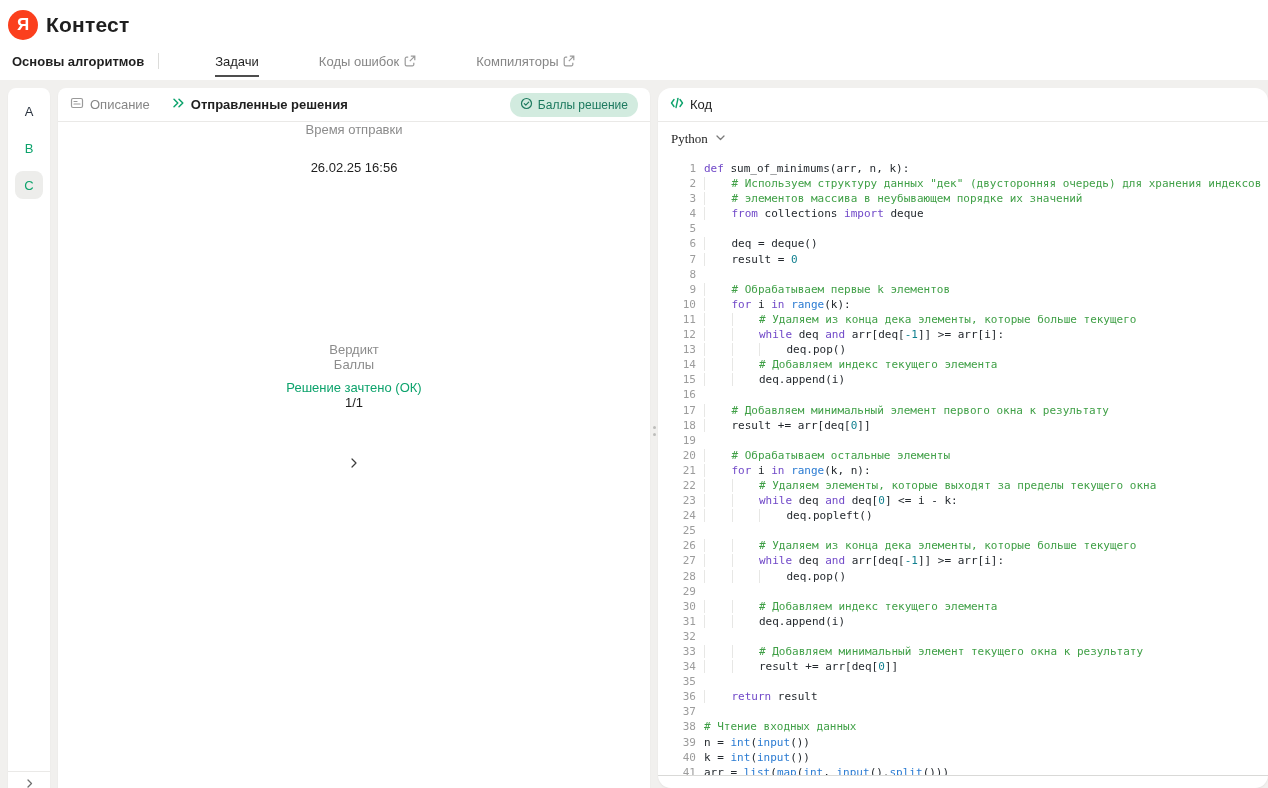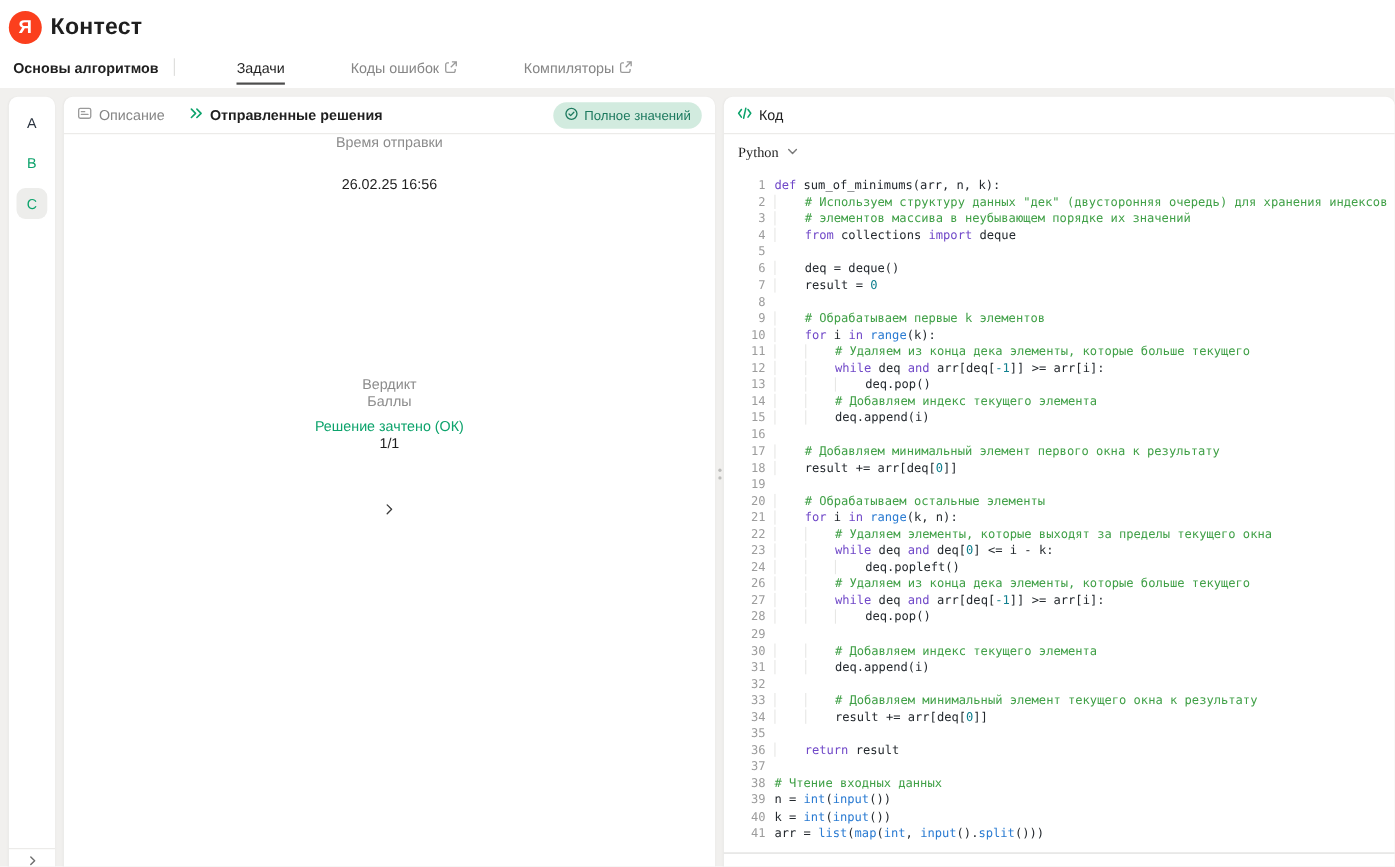--- a/index.html
+++ b/index.html
@@ -53,21 +53,21 @@
   .col-score { flex:0 0 62px; }
   .col-chev { flex:0 0 20px; display:flex; justify-content:flex-end; }
   .verdict-ok { color:var(--green); }
 
   
   .drag-handle { position:absolute; left:650px; top:340px; width:8px; height:22px;
                  display:flex; flex-direction:column; align-items:center; justify-content:center; gap:4px; cursor:col-resize; }
   .drag-handle i { width:3px; height:3px; border-radius:50%; background:#bdbdbb; }
 
   
-  .right { left:658px; right:0; }
+  .right { left:658px; right:0;border-radius:13px; }
   .lang-row { height:34px; display:flex; align-items:center; gap:7px; padding:0 13px; font-size:13px; cursor:pointer;font-family:Liberation Serif, serif; }
   .code-area { position:absolute; left:0; right:0; top:68px; bottom:12px; overflow:hidden;
                font-family:"DejaVu Sans Mono", monospace; font-size:11px;
                border-bottom:1px solid #d9d9d7; padding-left:18px; padding-top:5px; }
   .code-row { display:flex; height:15.1px; line-height:15.1px; white-space:pre; }
   .ln { flex:0 0 28px; text-align:right; padding-right:8px; color:var(--line-number); user-select:none; }
   .lc { flex:1; color:#24292e; }
   .ig { border-left:1px solid #e7e7e5; }
   .tk { color:var(--keyword);text-align:center; }
   .tb { color:var(--builtin); }
@@ -151,21 +151,21 @@
         <span>Отправленные решения</span>
       </span>
       <span class="spacer"></span>
       <span class="badge">
         <span>
           <svg width="13" height="13" viewBox="0 0 13 13" fill="none" stroke="#1d7a5f" stroke-width="1.2" stroke-linecap="round" stroke-linejoin="round">
             <circle cx="6.5" cy="6.5" r="5"></circle>
               <path d="M4.3 6.6l1.5 1.5 2.9-3"></path>
           </svg>
         </span>
-        <span>Полное значений</span>
+        <span>Баллы решение</span>
       </span>
     </div>
 
     <div class="table-header">
       <span class="col-time">Время отправки</span>
       <span class="col-verdict">Вердикт</span>
       <span class="col-score">Баллы</span>
       <span class="col-chev"></span>
     </div>
 
@@ -225,20 +225,21 @@
         <div class="code-row"><span class="ln">15</span><span class="lc"><span class="ig">    </span><span class="ig">    </span>deq.append(i)</span></div>
         <div class="code-row"><span class="ln">16</span><span class="lc"></span></div>
         <div class="code-row"><span class="ln">17</span><span class="lc"><span class="ig">    </span><span class="tc"># Добавляем минимальный элемент первого окна к результату</span></span></div>
         <div class="code-row"><span class="ln">18</span><span class="lc"><span class="ig">    </span>result += arr[deq[<span class="tn">0</span>]]</span></div>
         <div class="code-row"><span class="ln">19</span><span class="lc"></span></div>
         <div class="code-row"><span class="ln">20</span><span class="lc"><span class="ig">    </span><span class="tc"># Обрабатываем остальные элементы</span></span></div>
         <div class="code-row"><span class="ln">21</span><span class="lc"><span class="ig">    </span><span class="tk">for</span> i <span class="tk">in</span> <span class="tb">range</span>(k, n):</span></div>
         <div class="code-row"><span class="ln">22</span><span class="lc"><span class="ig">    </span><span class="ig">    </span><span class="tc"># Удаляем элементы, которые выходят за пределы текущего окна</span></span></div>
         <div class="code-row"><span class="ln">23</span><span class="lc"><span class="ig">    </span><span class="ig">    </span><span class="tk">while</span> deq <span class="tk">and</span> deq[<span class="tn">0</span>] &lt;= i - k:</span></div>
         <div class="code-row"><span class="ln">24</span><span class="lc"><span class="ig">    </span><span class="ig">    </span><span class="ig">    </span>deq.popleft()</span></div>
+        <div class="code-row"><span class="ln">25</span><span class="lc"></span></div>
         <div class="code-row"><span class="ln">26</span><span class="lc"><span class="ig">    </span><span class="ig">    </span><span class="tc"># Удаляем из конца дека элементы, которые больше текущего</span></span></div>
         <div class="code-row"><span class="ln">27</span><span class="lc"><span class="ig">    </span><span class="ig">    </span><span class="tk">while</span> deq <span class="tk">and</span> arr[deq[<span class="tn">-1</span>]] &gt;= arr[i]:</span></div>
         <div class="code-row"><span class="ln">28</span><span class="lc"><span class="ig">    </span><span class="ig">    </span><span class="ig">    </span>deq.pop()</span></div>
         <div class="code-row"><span class="ln">29</span><span class="lc"></span></div>
         <div class="code-row"><span class="ln">30</span><span class="lc"><span class="ig">    </span><span class="ig">    </span><span class="tc"># Добавляем индекс текущего элемента</span></span></div>
         <div class="code-row"><span class="ln">31</span><span class="lc"><span class="ig">    </span><span class="ig">    </span>deq.append(i)</span></div>
         <div class="code-row"><span class="ln">32</span><span class="lc"></span></div>
         <div class="code-row"><span class="ln">33</span><span class="lc"><span class="ig">    </span><span class="ig">    </span><span class="tc"># Добавляем минимальный элемент текущего окна к результату</span></span></div>
         <div class="code-row"><span class="ln">34</span><span class="lc"><span class="ig">    </span><span class="ig">    </span>result += arr[deq[<span class="tn">0</span>]]</span></div>
         <div class="code-row"><span class="ln">35</span><span class="lc"></span></div>

